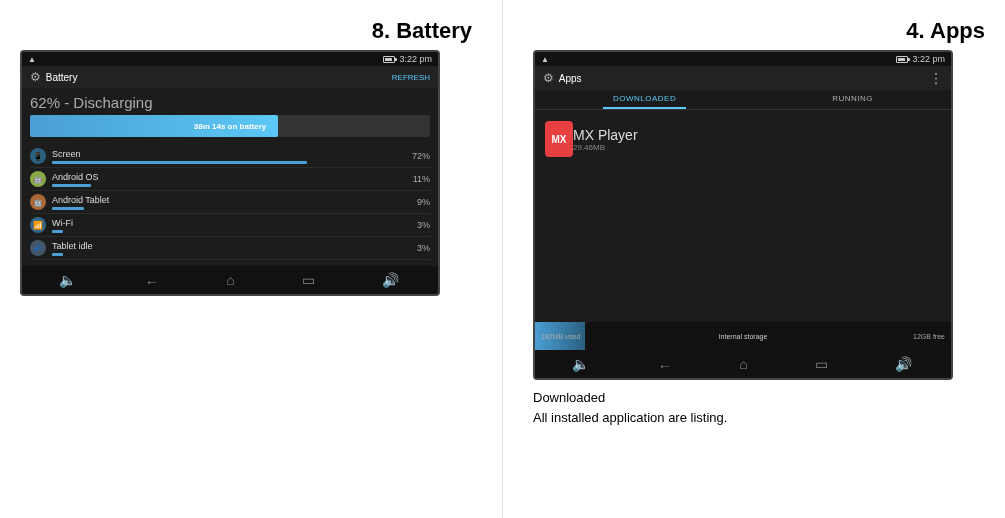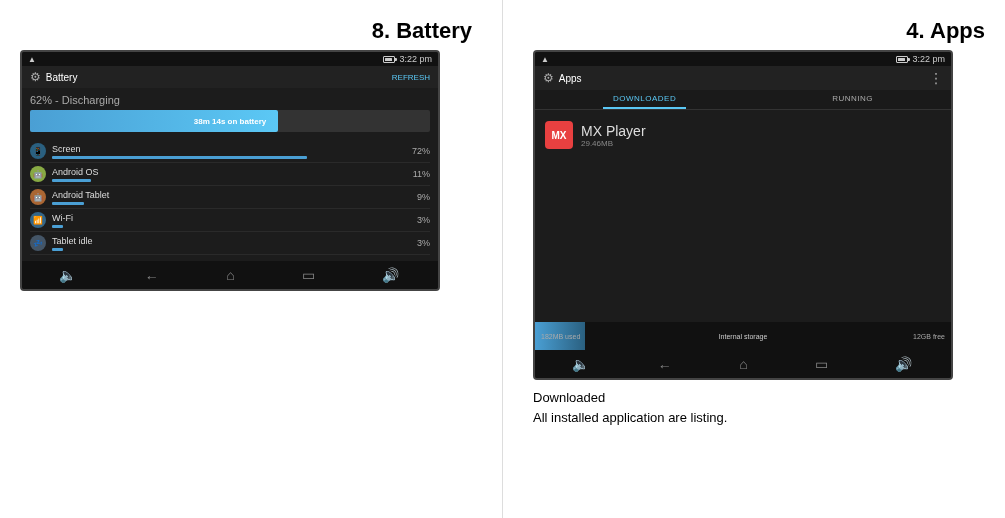--- a/index.html
+++ b/index.html
@@ -87,21 +87,21 @@
       gap: 5px;
     }
 
     .battery-content {
       background: #1c1c1c;
       padding: 6px 8px;
     }
 
     .battery-status-text {
       color: #aaa;
-      font-size: 11px;
+      font-size: 15px;
       margin-bottom: 4px;
     }
 
     .battery-bar-container {
       background: #333;
       height: 22px;
       border-radius: 2px;
       position: relative;
       margin-bottom: 8px;
       display: flex;
@@ -221,24 +221,24 @@
     }
 
     .app-item {
       display: flex;
       align-items: center;
       padding: 5px 4px;
     }
 
     .app-item-icon {
       width: 28px;
-      height: 28px;
+      height: 36px;
       background: #e84040;
       border-radius: 4px;
-      margin-right: 8px;
+      margin-right: 0;
       flex-shrink: 0;
       display: flex;
       align-items: center;
       justify-content: center;
       color: #fff;
       font-size: 10px;
       font-weight: bold;
     }
 
     .app-item-name {

